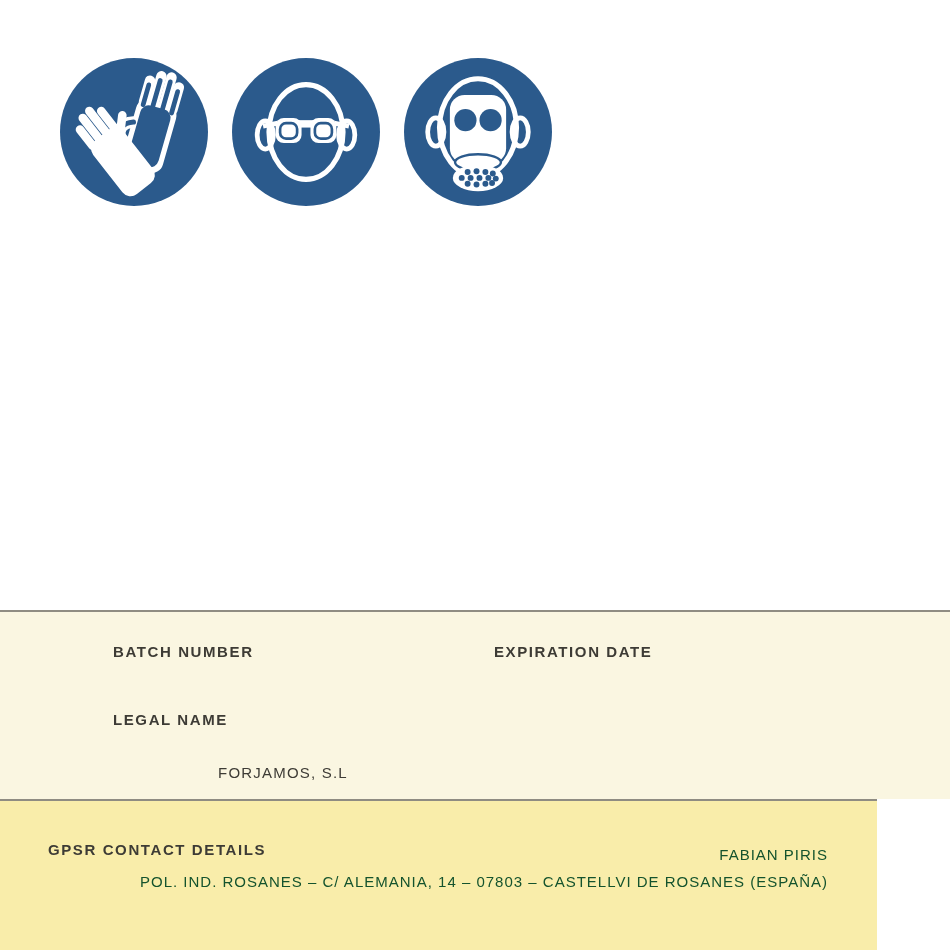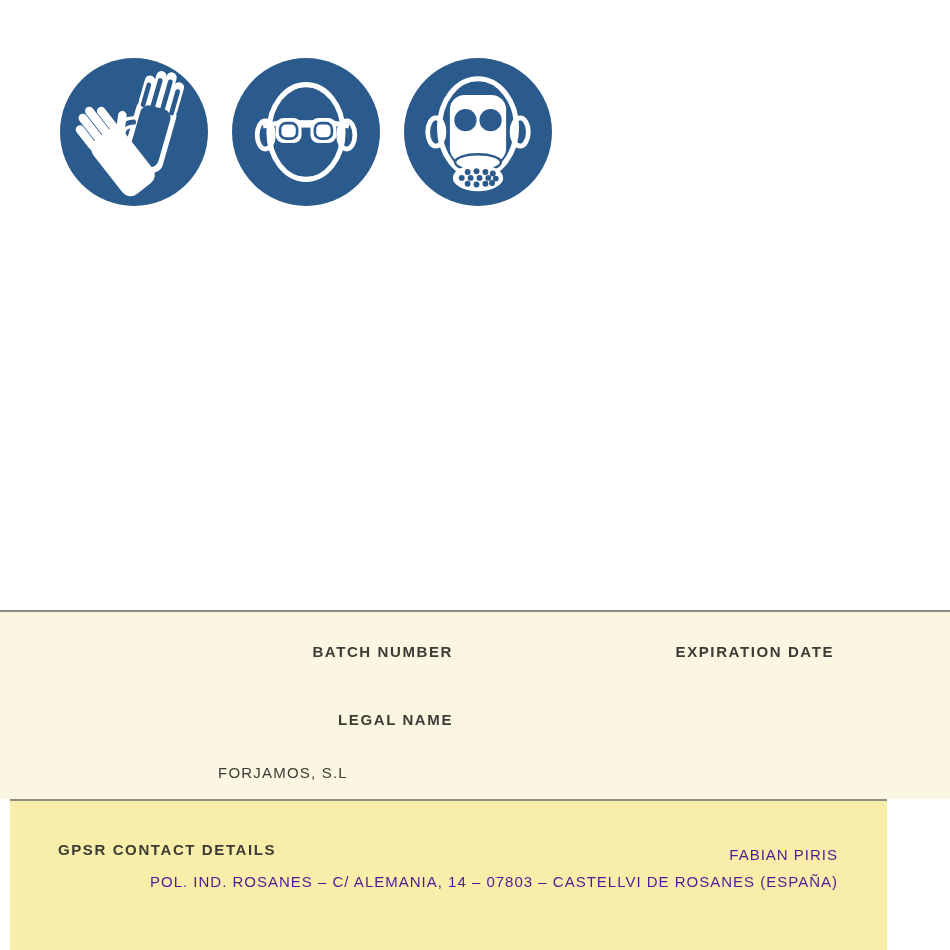--- a/index.html
+++ b/index.html
@@ -35,21 +35,21 @@
     left: 0;
     width: 950px;
     height: 189px;
     background: #FAF6E1;
     border-top: 2px solid #8F8C82;
     box-sizing: border-box;
   }
   .field-label {
     position: absolute;
     width: 340px;
-    text-align: right;
+    text-align: left;
     font-size: 15px;
     font-weight: bold;
     letter-spacing: 1.6px;
     color: #3D3B35;
   }
   .field-value {
     position: absolute;
     width: 340px;
     text-align: center;
     font-size: 15px;
@@ -59,21 +59,21 @@
   .col-l { left: 113px; }
   .col-r { left: 494px; }
   .row-1 { top: 31px; }
   .row-2 { top: 99px; }
   .row-2v { top: 152px; }
 
   
   .contact-bar {
     position: absolute;
     top: 799px;
-    left: 10px;
+    left: 0;
     width: 877px;
     height: 151px;
     background: #F9EDAA;
     border-top: 2px solid #8F8C82;
     box-sizing: border-box;
   }
   .contact-title {
     position: absolute;
     left: 48px;
     top: 40px;
@@ -82,21 +82,21 @@
     letter-spacing: 1.6px;
     color: #3D3B35;
   }
   .contact-block {
     position: absolute;
     right: 49px;
     top: 40px;
     text-align: right;
     font-size: 15px;
     letter-spacing: 1px;
-    color: #4c1d95;
+    color: #14532d;
     line-height: 27px;
   }
 </style>
 </head>
 <body>
 
 <div class="canvas">
 
   <div class="icons-row">
 

